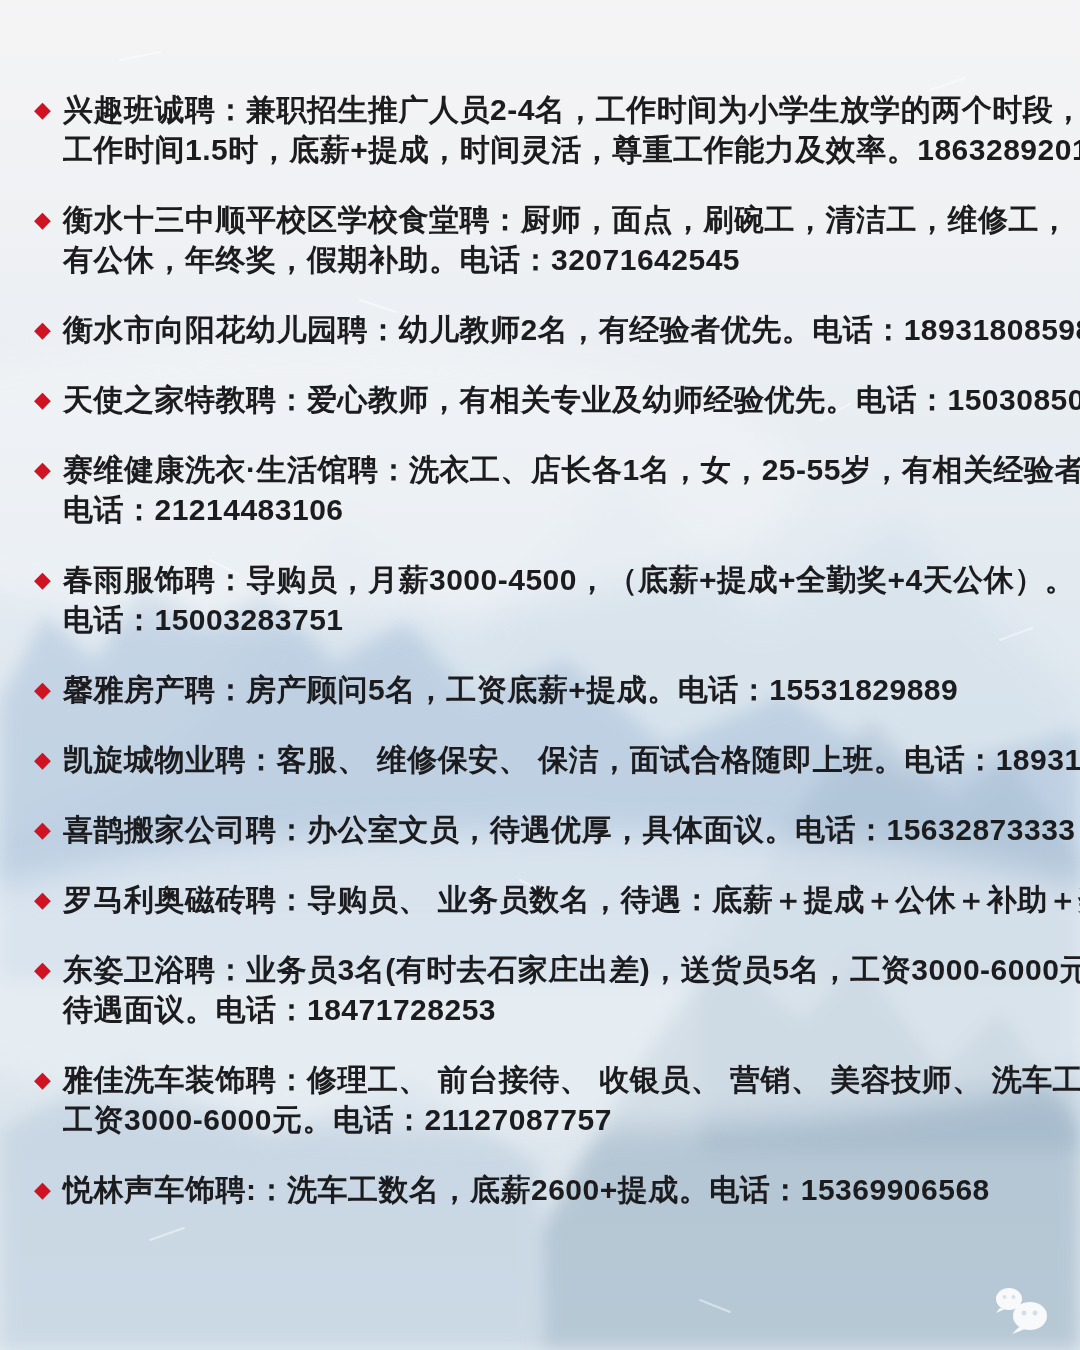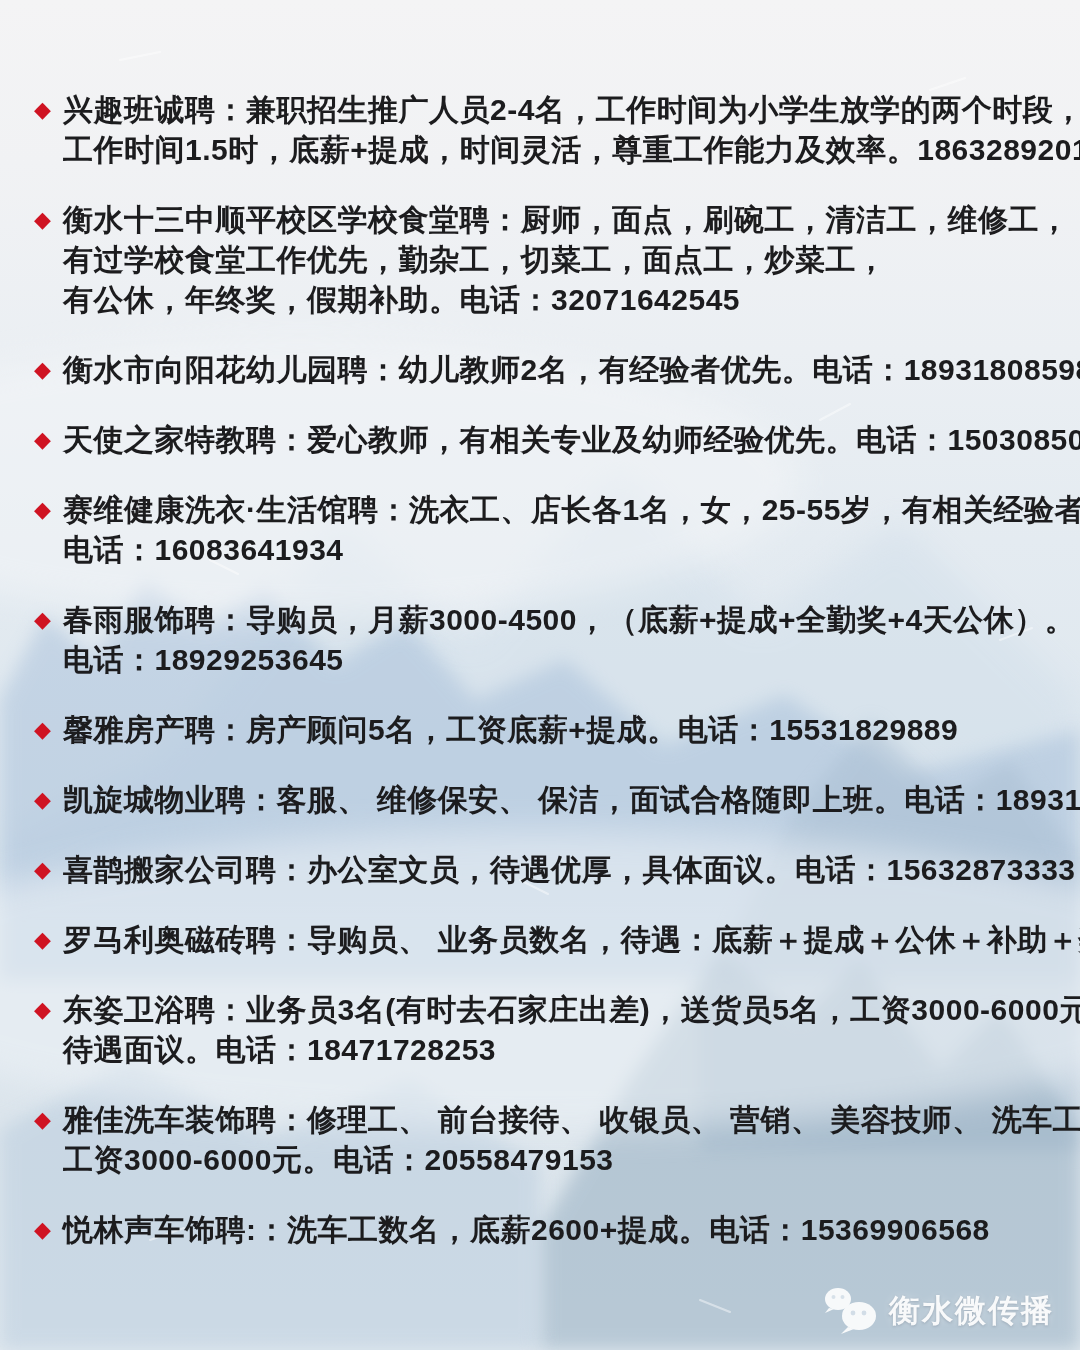--- a/index.html
+++ b/index.html
@@ -82,69 +82,67 @@
   </g>
 </svg>
 
 <div class="content" id="listings">
     <div class="listing">
       <div class="line"><span class="bullet" style="color: rgb(207, 19, 34);">◆</span>兴趣班诚聘：兼职招生推广人员2-4名，工作时间为小学生放学的两个时段，</div>
       <div class="line">工作时间1.5时，底薪+提成，时间灵活，尊重工作能力及效率。18632892019</div>
     </div>
     <div class="listing">
       <div class="line"><span class="bullet" style="color: rgb(207, 19, 34);">◆</span>衡水十三中顺平校区学校食堂聘：厨师，面点，刷碗工，清洁工，维修工，</div>
-      <div class="line">有过学校食堂工作优先，勤杂工，切菜工，面点工，炒菜工，</div>
       <div class="line">有公休，年终奖，假期补助。电话：32071642545</div>
     </div>
     <div class="listing">
       <div class="line"><span class="bullet" style="color: rgb(207, 19, 34);">◆</span>衡水市向阳花幼儿园聘：幼儿教师2名，有经验者优先。电话：18931808598</div>
     </div>
     <div class="listing">
       <div class="line"><span class="bullet" style="color: rgb(207, 19, 34);">◆</span>天使之家特教聘：爱心教师，有相关专业及幼师经验优先。电话：15030850415</div>
     </div>
     <div class="listing">
       <div class="line"><span class="bullet" style="color: rgb(207, 19, 34);">◆</span>赛维健康洗衣·生活馆聘：洗衣工、店长各1名，女，25-55岁，有相关经验者优先。</div>
-      <div class="line">电话：16083641934</div>
+      <div class="line">电话：21214483106</div>
     </div>
     <div class="listing">
       <div class="line"><span class="bullet" style="color: rgb(207, 19, 34);">◆</span>春雨服饰聘：导购员，月薪3000-4500，（底薪+提成+全勤奖+4天公休）。</div>
-      <div class="line">电话：18929253645</div>
+      <div class="line">电话：15003283751</div>
     </div>
     <div class="listing">
       <div class="line"><span class="bullet" style="color: rgb(207, 19, 34);">◆</span>馨雅房产聘：房产顾问5名，工资底薪+提成。电话：15531829889</div>
     </div>
     <div class="listing">
       <div class="line"><span class="bullet" style="color: rgb(207, 19, 34);">◆</span>凯旋城物业聘：客服、 维修保安、 保洁，面试合格随即上班。电话：18931800028</div>
     </div>
     <div class="listing">
       <div class="line"><span class="bullet" style="color: rgb(207, 19, 34);">◆</span>喜鹊搬家公司聘：办公室文员，待遇优厚，具体面议。电话：15632873333</div>
     </div>
     <div class="listing">
       <div class="line"><span class="bullet" style="color: rgb(207, 19, 34);">◆</span>罗马利奥磁砖聘：导购员、 业务员数名，待遇：底薪＋提成＋公休＋补助＋奖金。</div>
     </div>
     <div class="listing">
       <div class="line"><span class="bullet" style="color: rgb(207, 19, 34);">◆</span>东姿卫浴聘：业务员3名(有时去石家庄出差)，送货员5名，工资3000-6000元，</div>
       <div class="line">待遇面议。电话：18471728253</div>
     </div>
     <div class="listing">
       <div class="line"><span class="bullet" style="color: rgb(207, 19, 34);">◆</span>雅佳洗车装饰聘：修理工、 前台接待、 收银员、 营销、 美容技师、 洗车工5名，</div>
-      <div class="line">工资3000-6000元。电话：20558479153</div>
+      <div class="line">工资3000-6000元。电话：21127087757</div>
     </div>
     <div class="listing">
       <div class="line"><span class="bullet" style="color: rgb(207, 19, 34);">◆</span>悦林声车饰聘:：洗车工数名，底薪2600+提成。电话：15369906568</div>
     </div>
   </div>
 
 <div class="watermark">
   <svg class="wicon" width="60" height="50" viewBox="0 0 60 50" aria-hidden="true">
     <g opacity="0.9">
       <ellipse cx="15" cy="13" rx="13" ry="11" fill="#ffffff"></ellipse>
       <path d="M6,22 L2,27 L11,23 Z" fill="#ffffff"></path>
       <circle cx="10.5" cy="11" r="2" fill="#dbe4ec"></circle>
       <circle cx="19.5" cy="11" r="2" fill="#dbe4ec"></circle>
       <ellipse cx="36" cy="30" rx="17" ry="14" fill="#ffffff"></ellipse>
       <path d="M25,41 L18,48 L31,43 Z" fill="#ffffff"></path>
       <circle cx="30" cy="27" r="2.4" fill="#d6e0e9"></circle>
       <circle cx="41" cy="27" r="2.4" fill="#d6e0e9"></circle>
     </g>
   </svg>
-  <span>衡水微传播</span>
 </div>
 
 </body></html>

